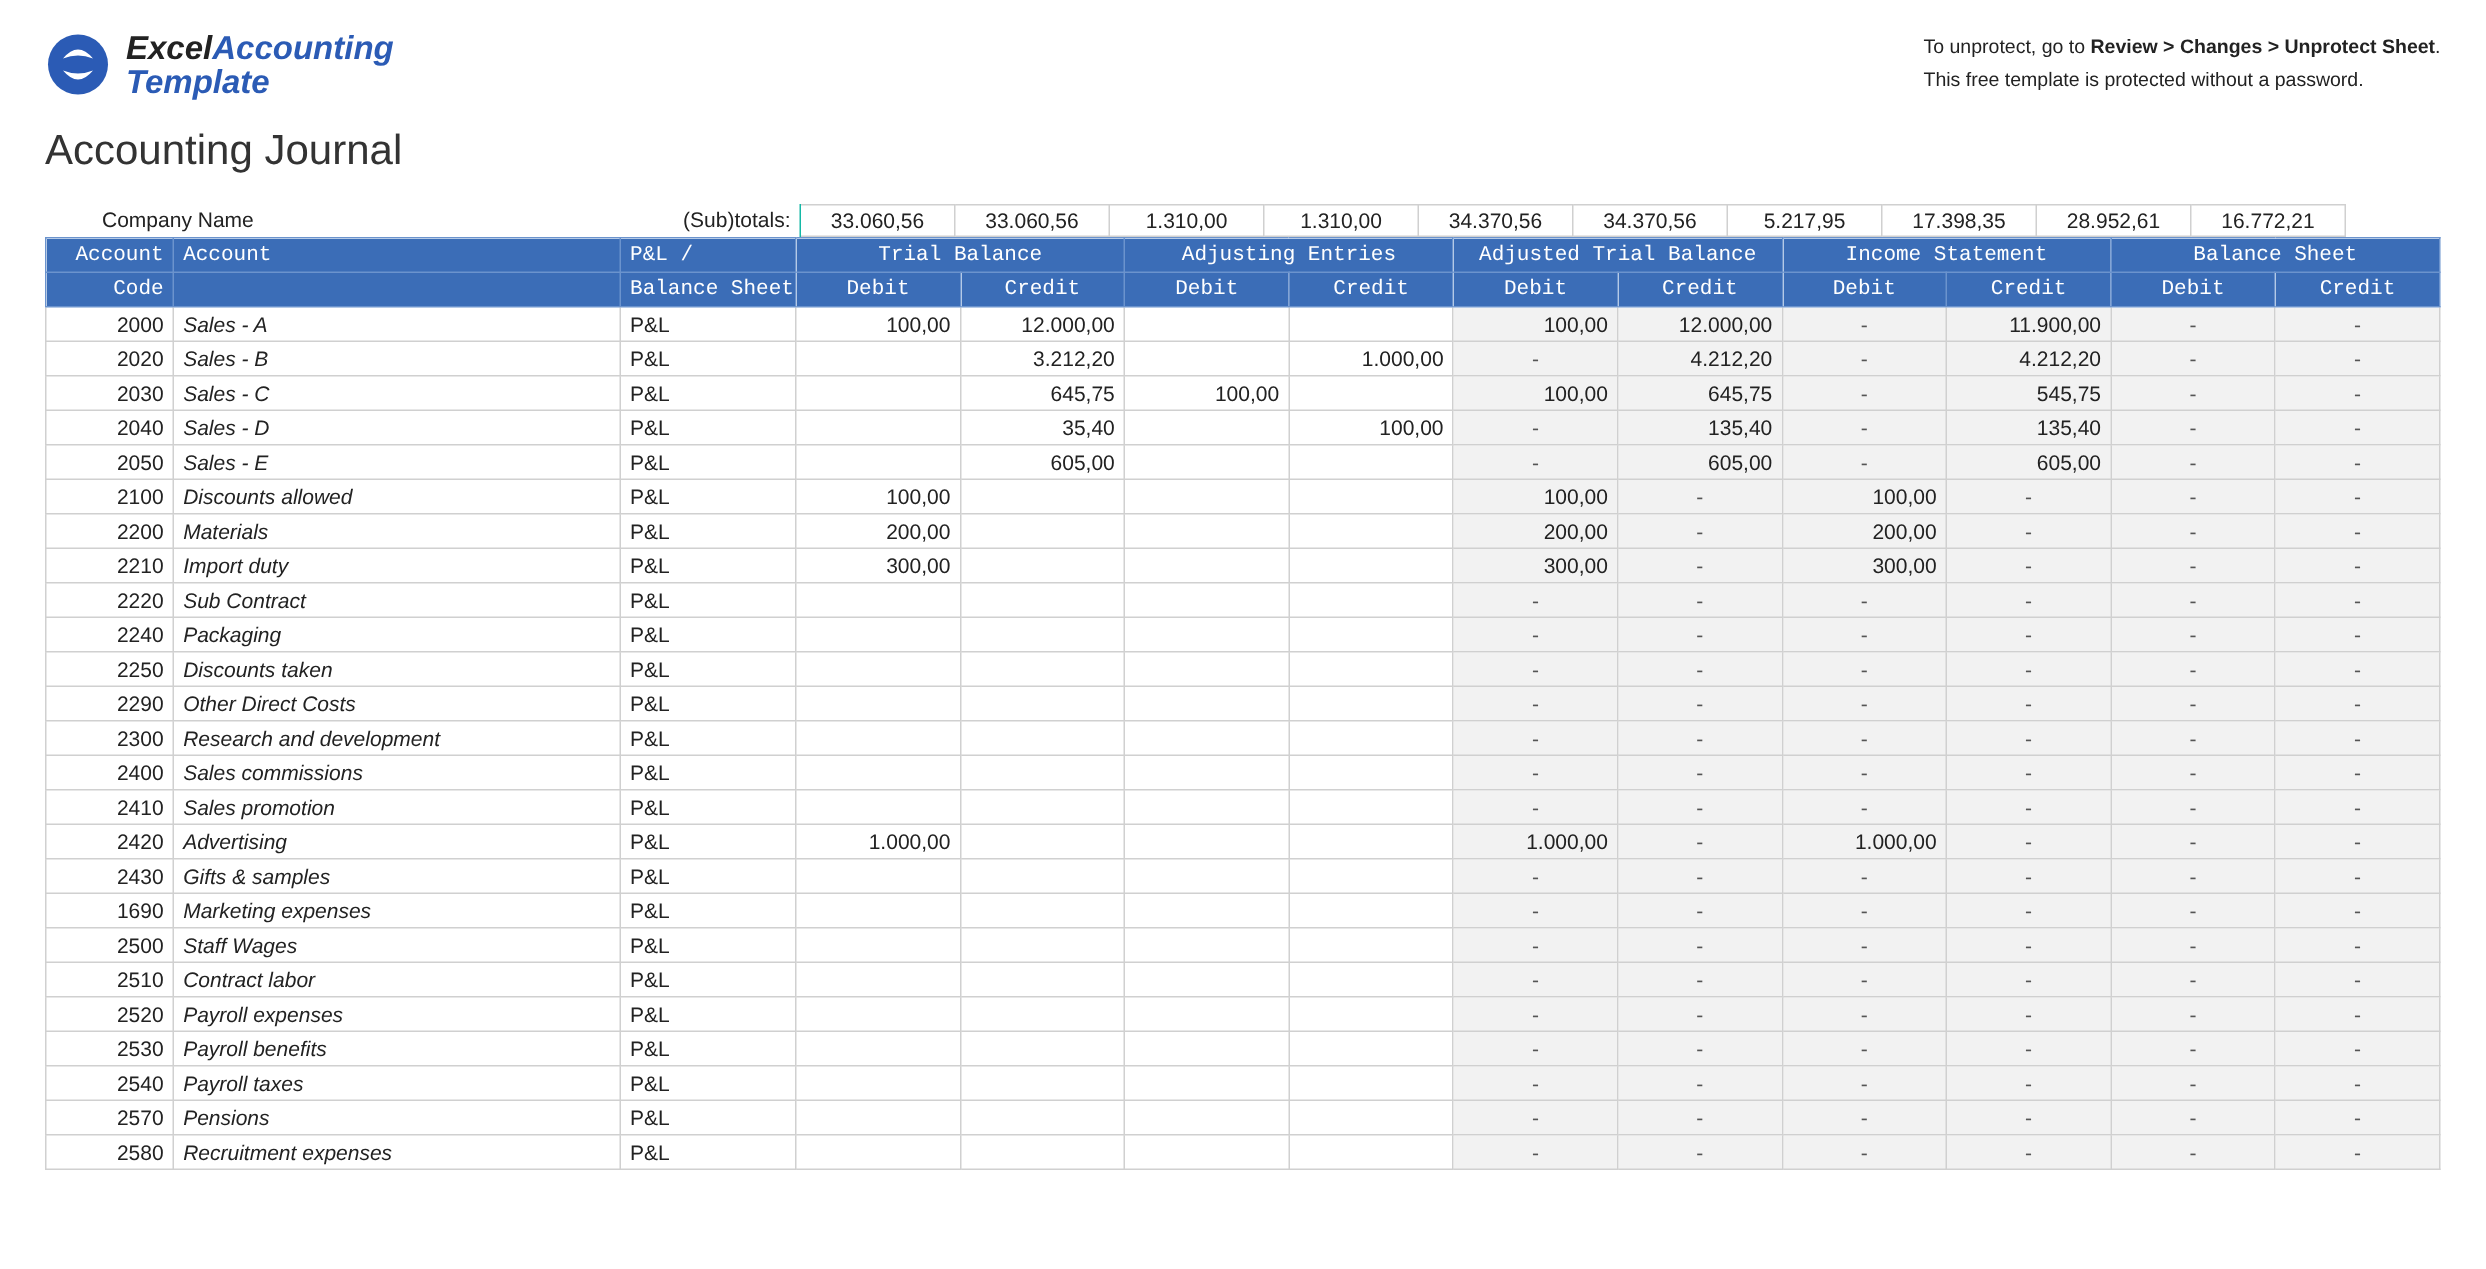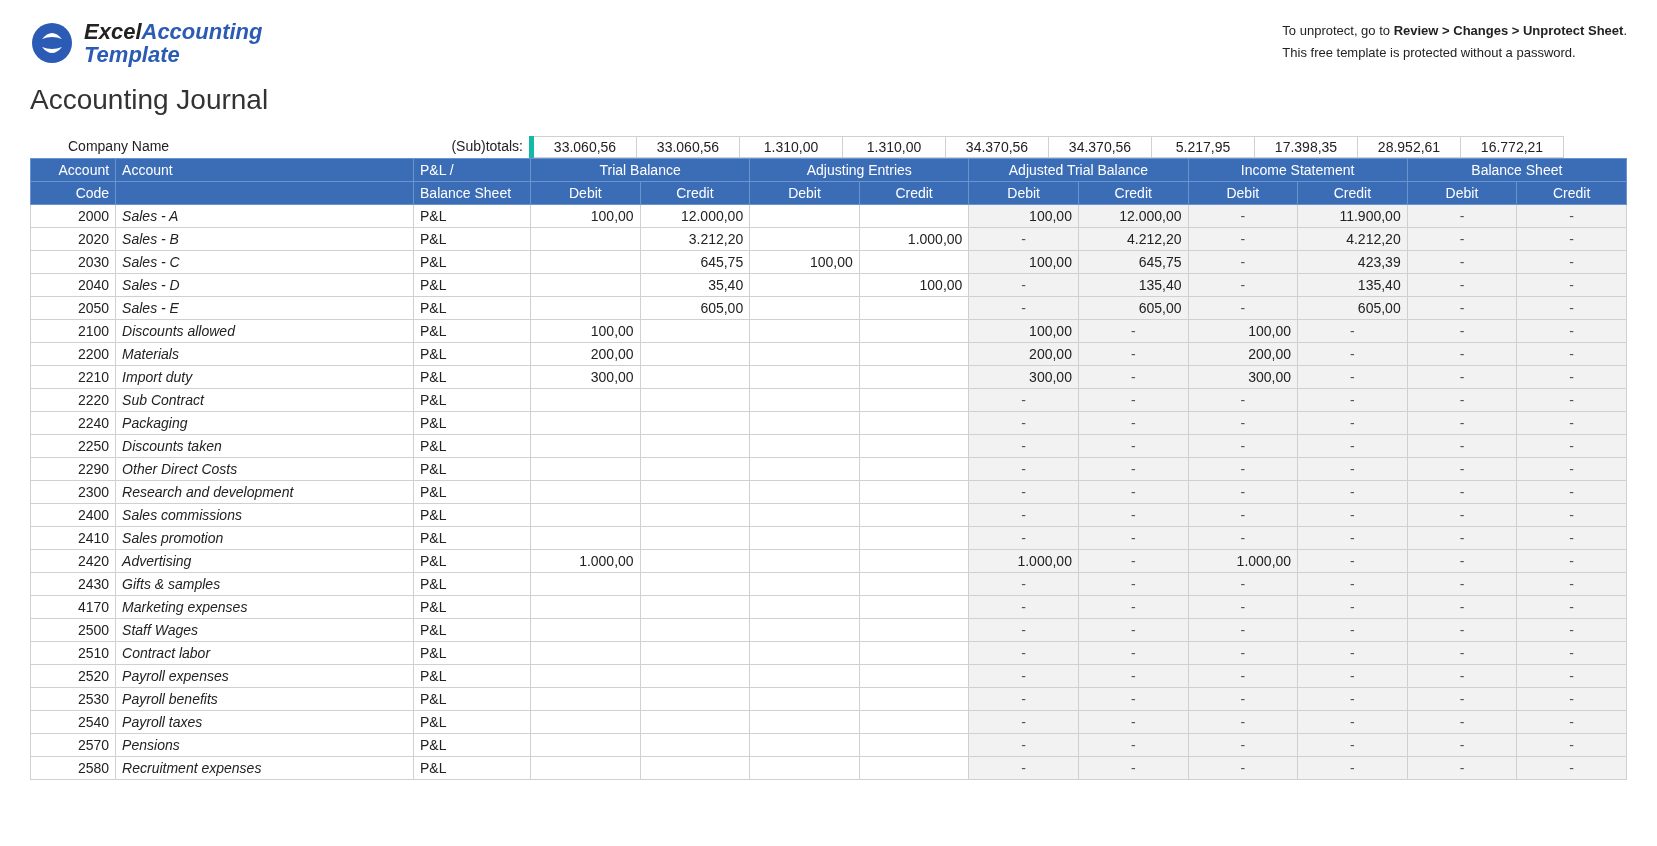--- a/index.html
+++ b/index.html
@@ -14,41 +14,42 @@
   }
   .topbar { display:flex; justify-content:space-between; align-items:flex-start; margin-bottom:18px; }
   .brand { display:flex; align-items:center; gap:10px; }
   .brand-text { line-height:1.05; font-weight:600; font-size:22px;font-style:italic; }
   .brand-text .accent { color:#2b5bb5; }
   .brand-text .sub { color:#2b5bb5; font-weight:600; }
   .notice { font-size:13px; line-height:1.7; color:#222; text-align:left; max-width:420px; }
   h1.title { font-size:28px; font-weight:400; margin:0 0 20px 0; color:#333; }
   .meta-row { display:flex; align-items:stretch; }
   .meta-left-1 { width:360px; font-size:14px; padding:2px 4px;margin-left:34px; }
-  .meta-left-2 { width:110px; text-align:right; font-size:14px; padding:2px 6px; border-right:5px solid #14b8a6;}
+  .meta-left-2 { width:110px; text-align:right; font-size:14px; padding:2px 6px; border-right:1px solid #14b8a6;}
   .tot-cell { width:103px; text-align:center; font-size:14px; padding:2px 6px; border:1px solid #d0d0d0; border-left:none;}
   table.journal {
     border-collapse: collapse;
     width: 100%;
     table-layout:fixed;
     font-size:14px;
   }
   table.journal th, table.journal td {
     border:1px solid #d0d0d0;
     padding:2px 6px;
     height:23px;
     white-space:nowrap;
     overflow:hidden;
   }
   thead tr.grp th {
     background:#3b6db7;
     color:#fff;
     font-weight:400;
     text-align:center;
     border:1px solid #6b93cd;
+    font-family:Liberation Mono, monospace;
   }
   thead tr.grp th.left { text-align:left; }
   col.c-code{width:80px}
   col.c-acct{width:280px}
   col.c-type{width:110px}
   col.c-num{width:103px}
   td.code{text-align:right;}
   td.acct{text-align:left;font-style:italic;}
   td.type{text-align:left;}
   td.num{text-align:right;}
@@ -175,21 +176,21 @@
         <td class="code">2030</td>
         <td class="acct">Sales - C</td>
         <td class="type">P&amp;L</td>
         <td class="num"></td>
         <td class="num">645,75</td>
         <td class="num">100,00</td>
         <td class="num"></td>
         <td class="num calc">100,00</td>
         <td class="num calc">645,75</td>
         <td class="num calc dash">-</td>
-        <td class="num calc">423,39</td>
+        <td class="num calc">545,75</td>
         <td class="num calc dash">-</td>
         <td class="num calc dash">-</td>
       </tr>
       <tr>
         <td class="code">2040</td>
         <td class="acct">Sales - D</td>
         <td class="type">P&amp;L</td>
         <td class="num"></td>
         <td class="num">35,40</td>
         <td class="num"></td>
@@ -390,21 +391,21 @@
         <td class="num"></td>
         <td class="num"></td>
         <td class="num calc dash">-</td>
         <td class="num calc dash">-</td>
         <td class="num calc dash">-</td>
         <td class="num calc dash">-</td>
         <td class="num calc dash">-</td>
         <td class="num calc dash">-</td>
       </tr>
       <tr>
-        <td class="code">4170</td>
+        <td class="code">1690</td>
         <td class="acct">Marketing expenses</td>
         <td class="type">P&amp;L</td>
         <td class="num"></td>
         <td class="num"></td>
         <td class="num"></td>
         <td class="num"></td>
         <td class="num calc dash">-</td>
         <td class="num calc dash">-</td>
         <td class="num calc dash">-</td>
         <td class="num calc dash">-</td>

